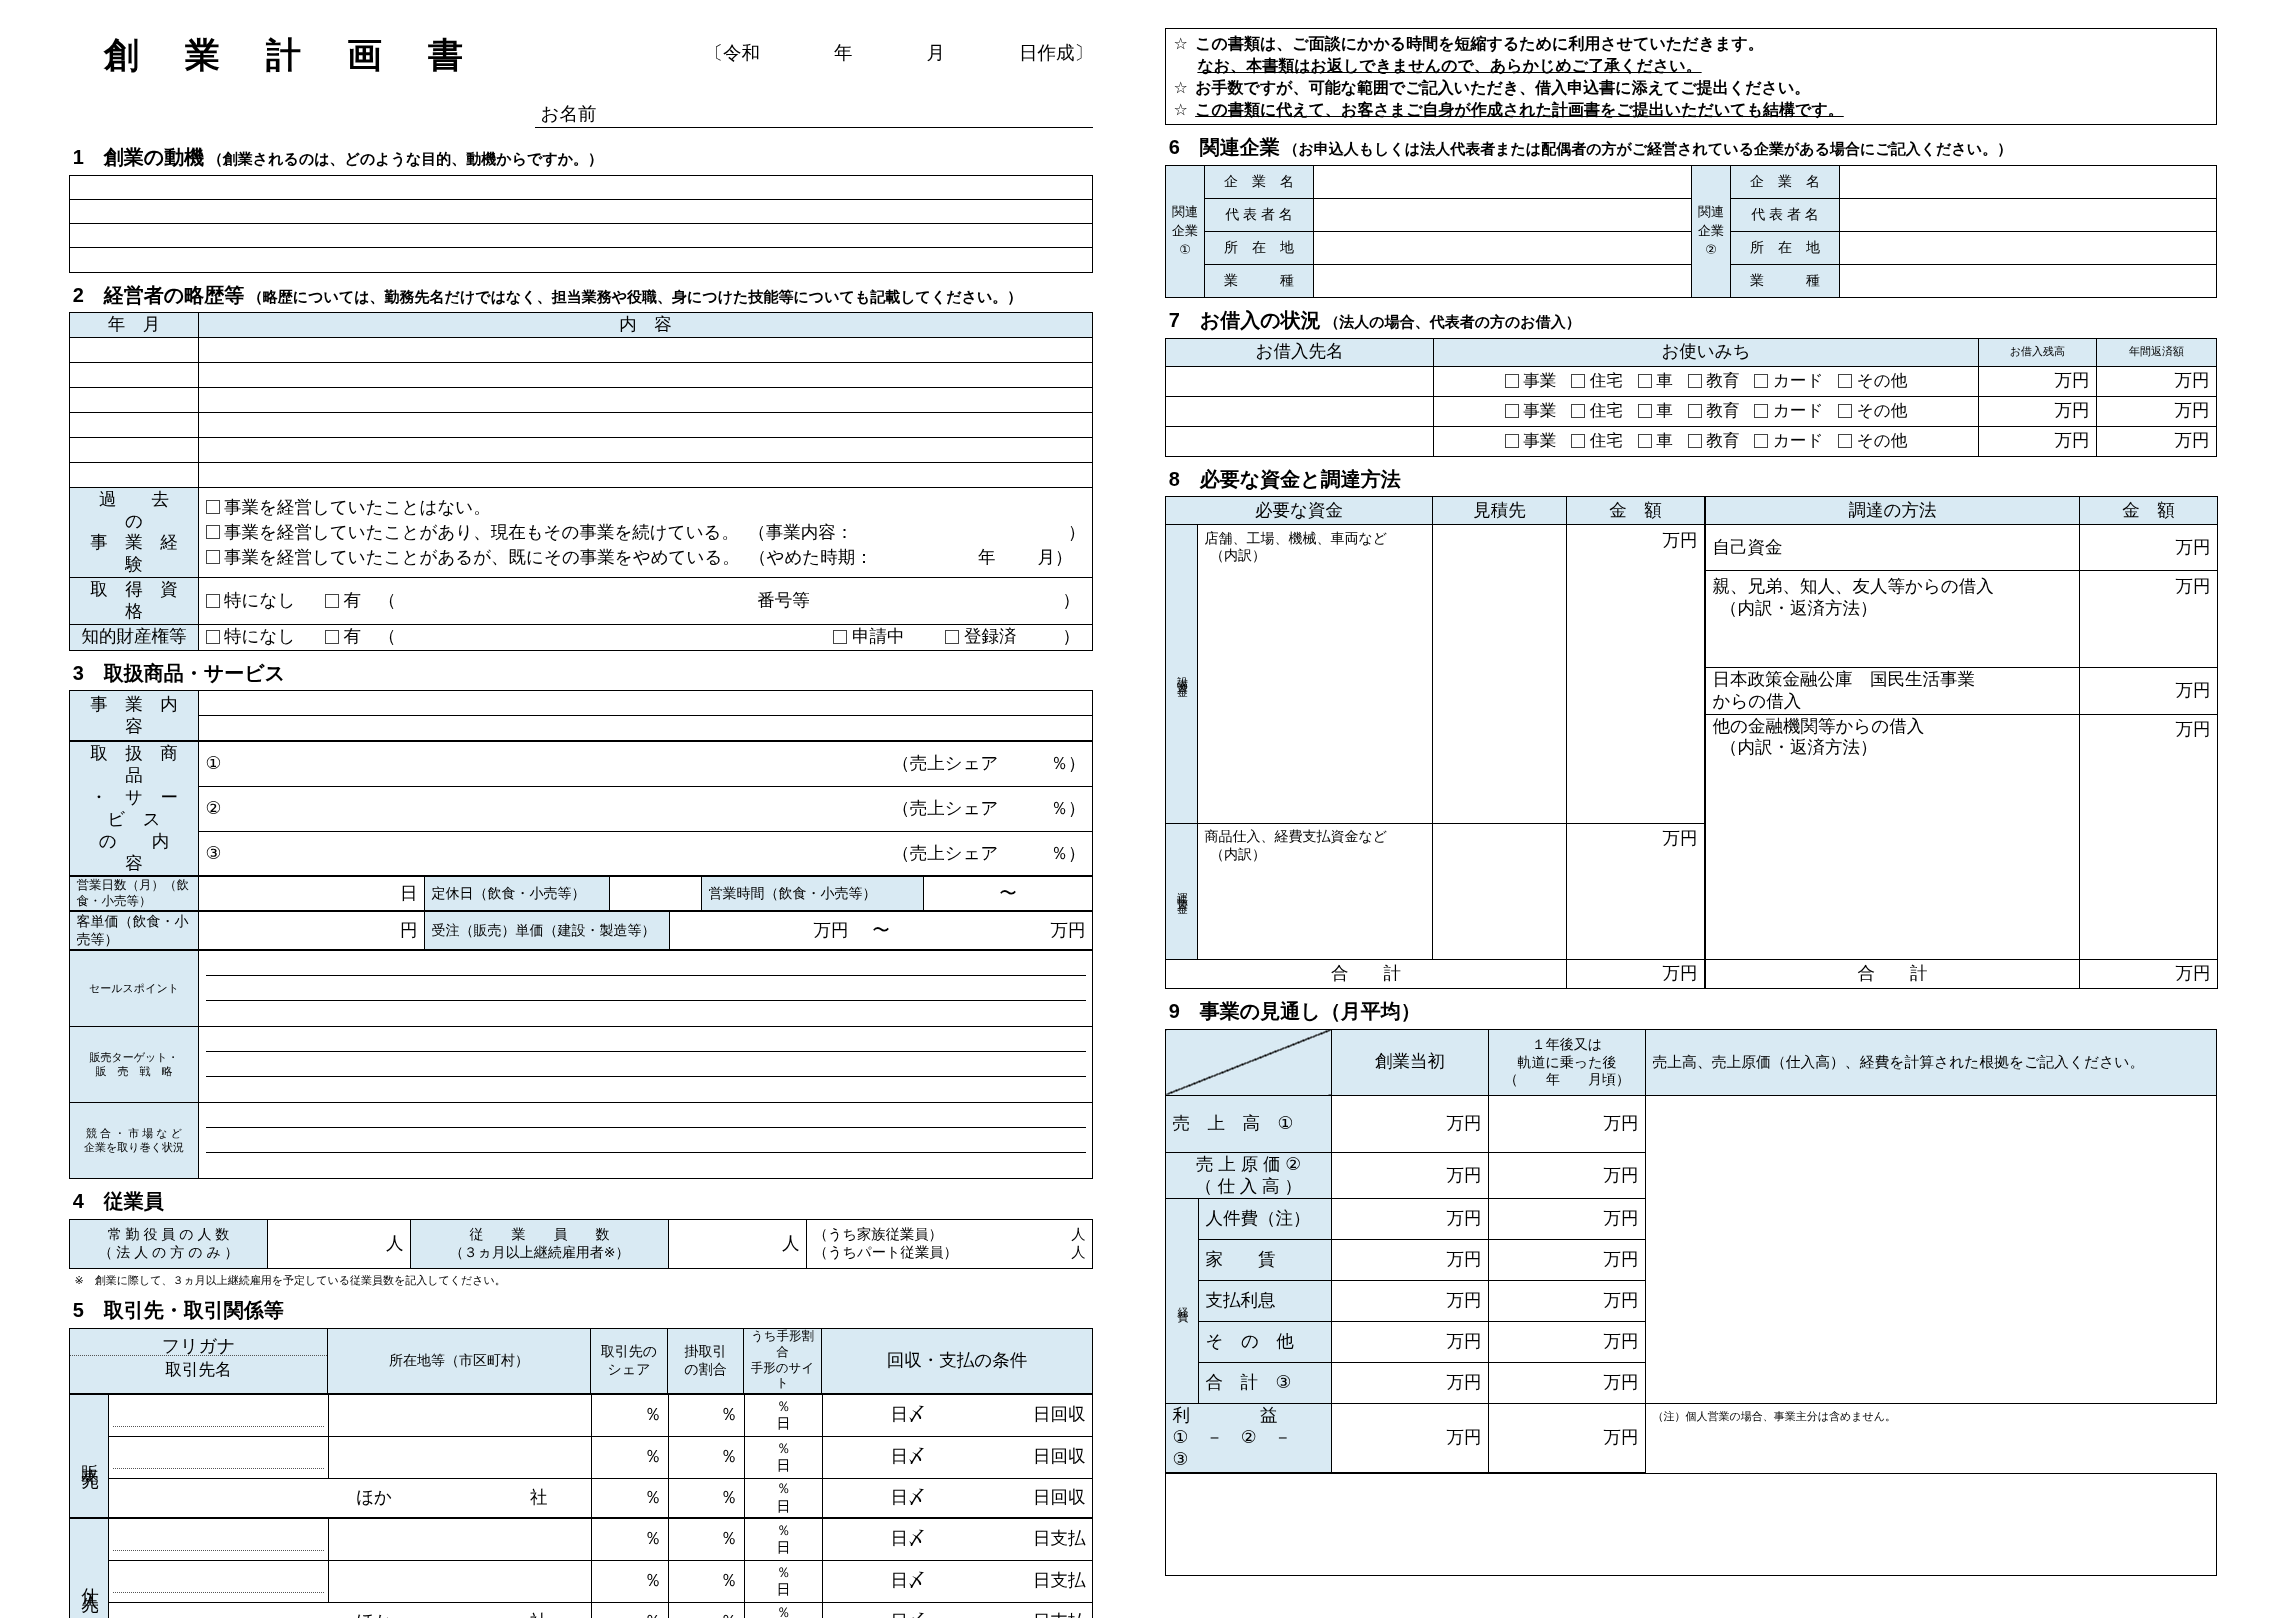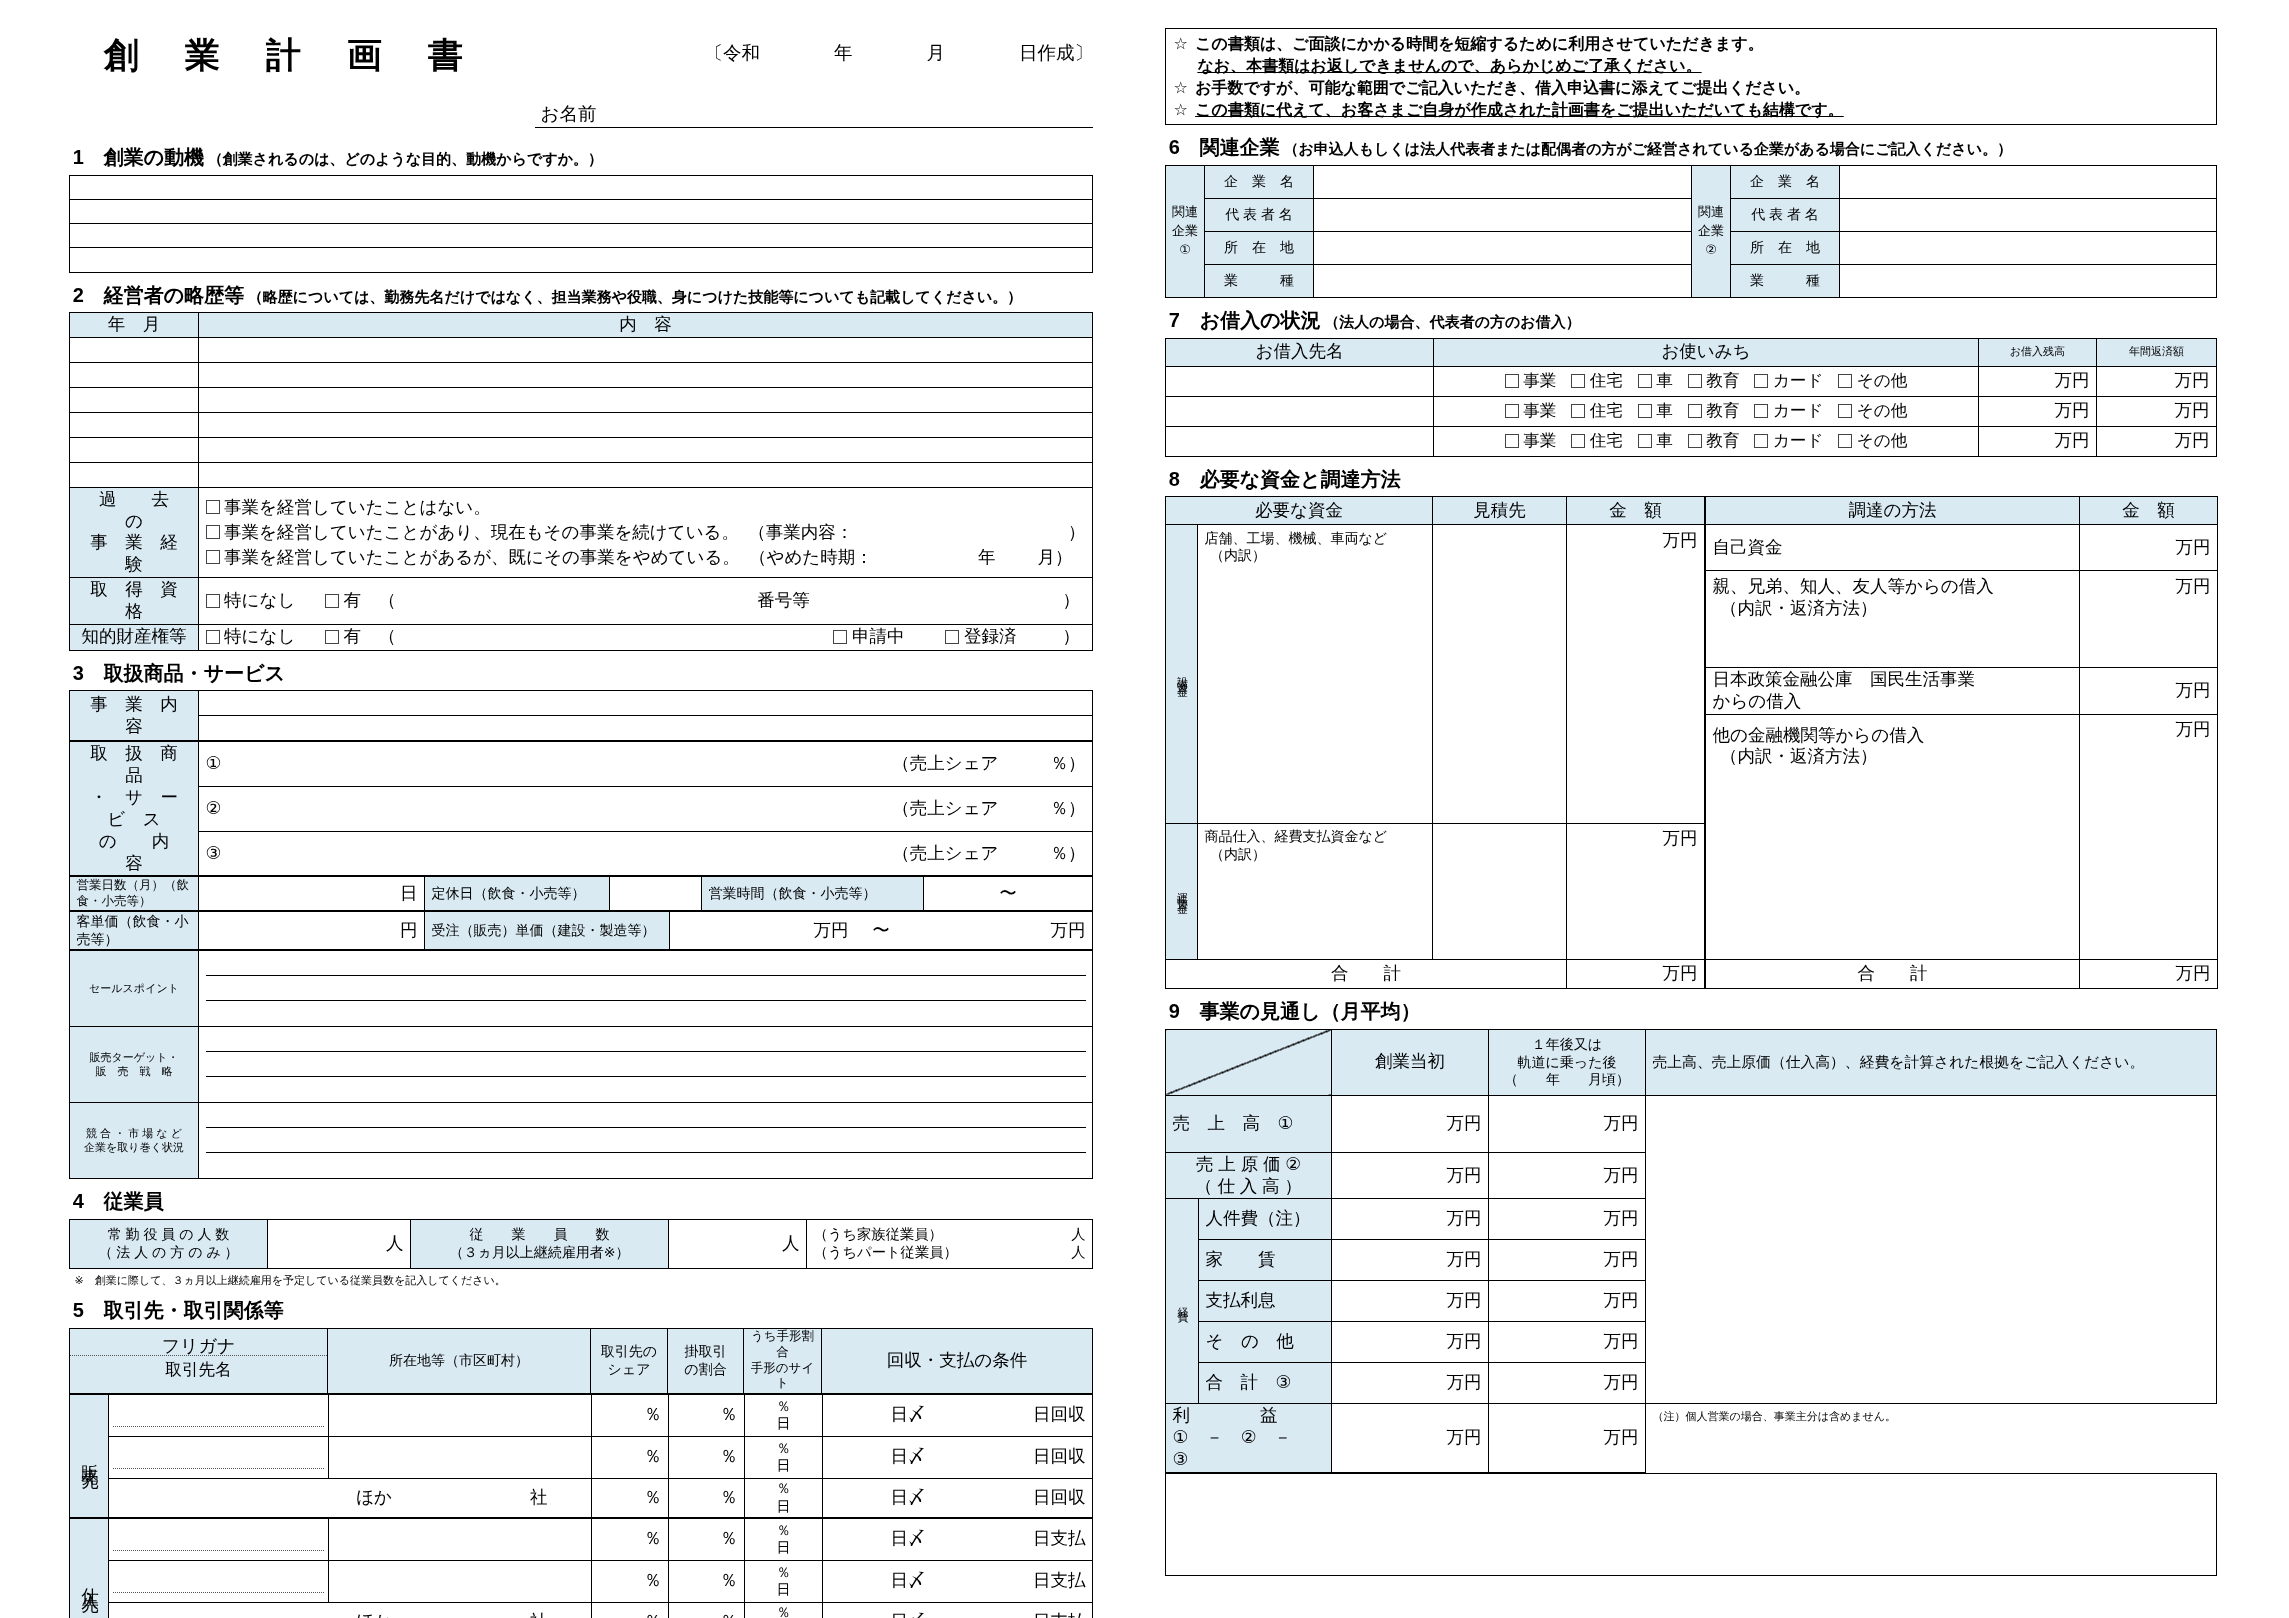--- a/index.html
+++ b/index.html
@@ -833,21 +833,21 @@
       </tr>
       <tr style="height:44px">
         <td>
           <div>日本政策金融公庫　国民生活事業</div>
           <div>からの借入</div>
         </td>
         <td class="r"><span>万円</span></td>
       </tr>
       <tr style="height:245px">
         <td class="t">
-          <div style="padding-top:9px">他の金融機関等からの借入</div>
+          <div style="padding-top:0">他の金融機関等からの借入</div>
           <div style="padding-left:7.4px">（内訳・返済方法）</div>
         </td>
         <td class="r t">
                 <div style="padding-top:3.7px">万円</div>
               </td>
       </tr>
       <tr style="height:29.5px">
         <td class="c">合　　計</td>
         <td class="r"><span>万円</span></td>
       </tr>

